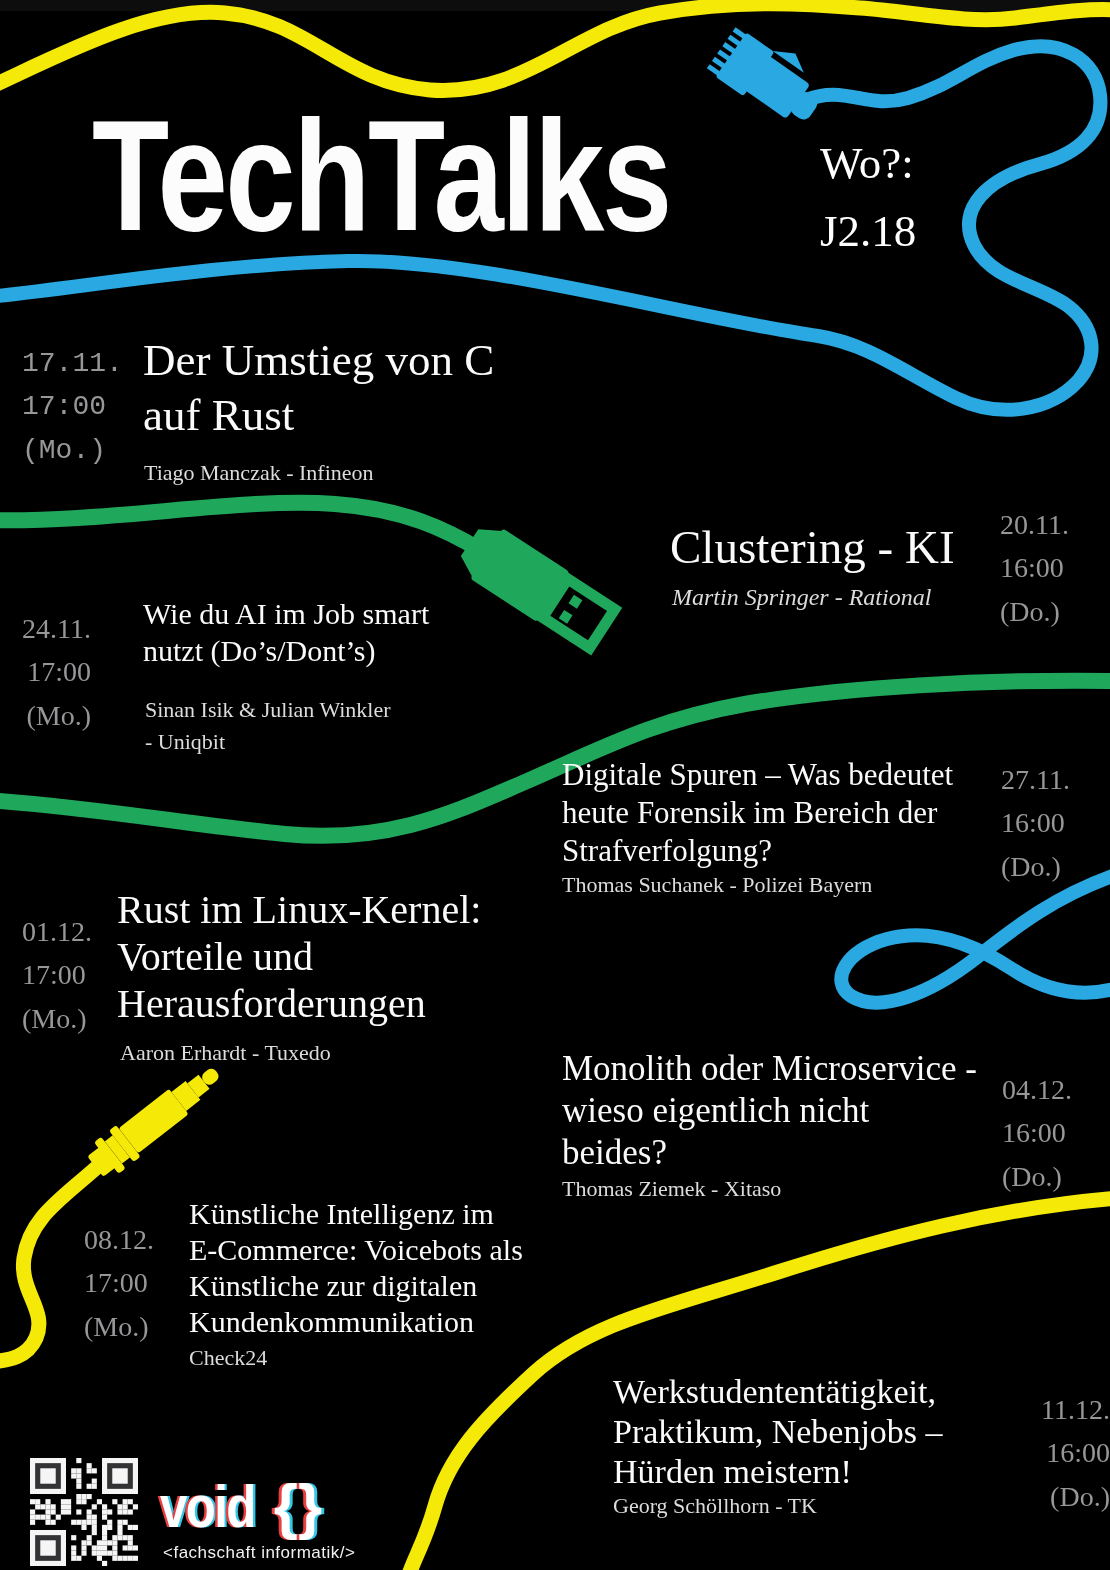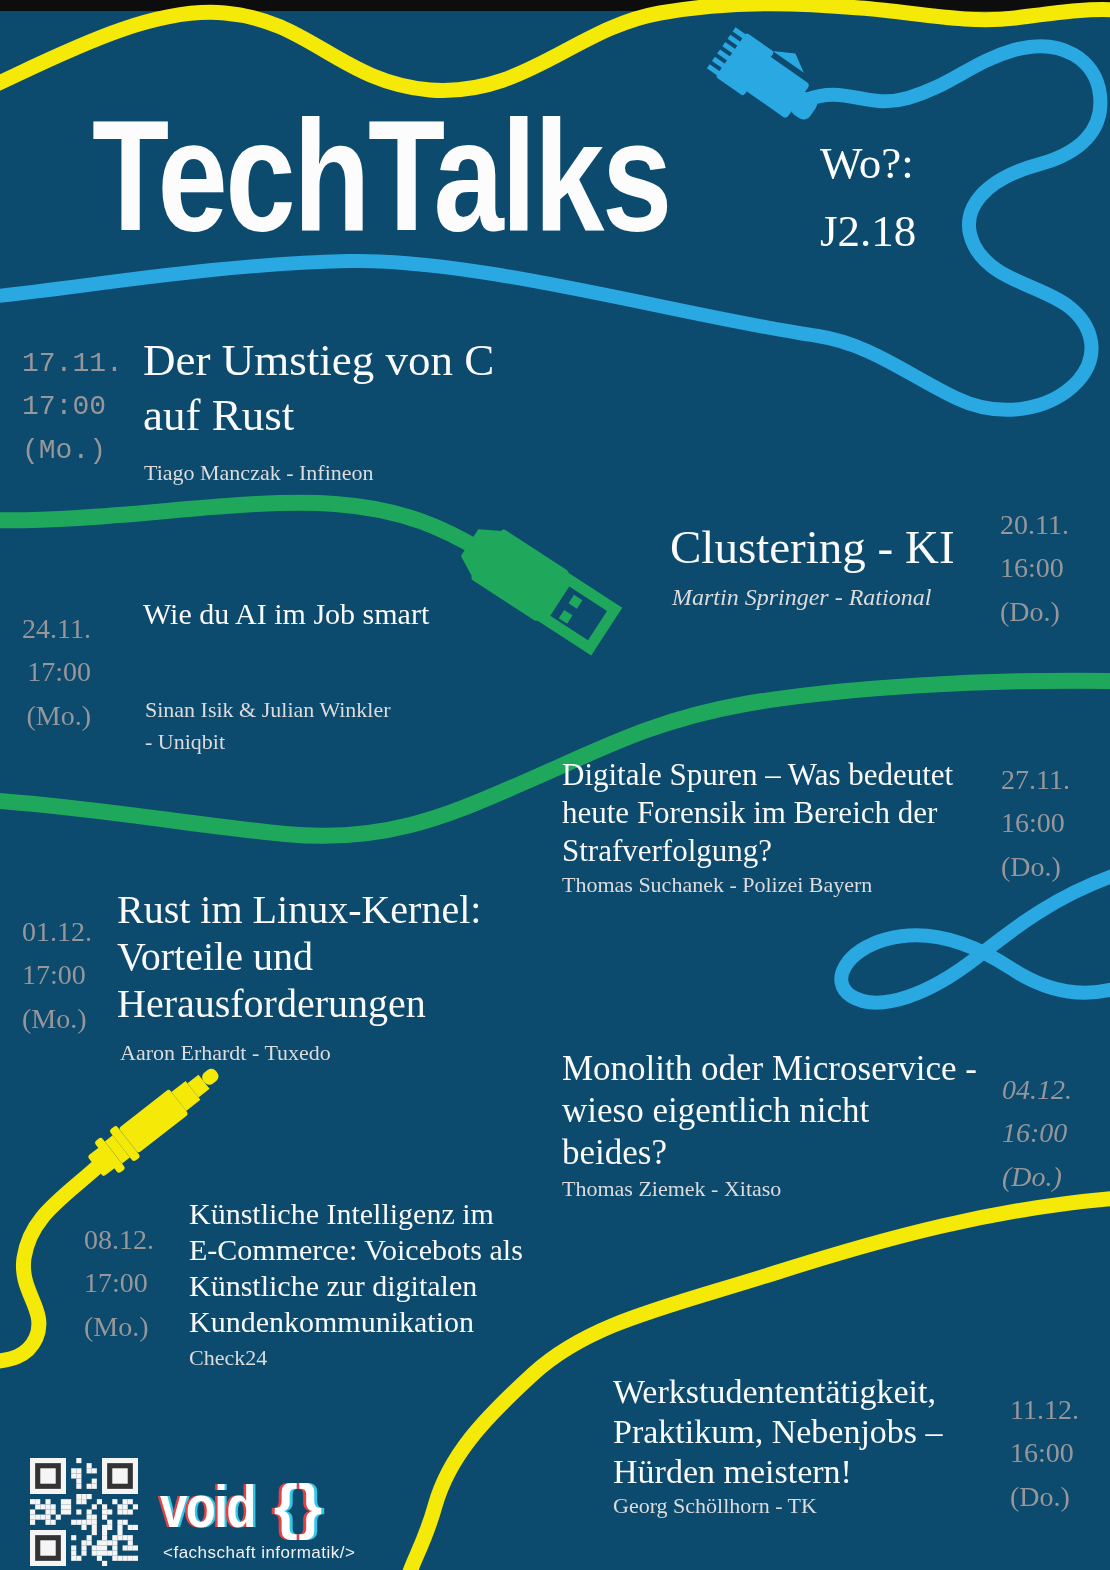--- a/index.html
+++ b/index.html
@@ -1,19 +1,19 @@
 <!DOCTYPE html>
 <html><head>
 <meta charset="utf-8">
 <style>
   html,body{margin:0;padding:0;background:#1a1a1a;}
   .poster{
     position:relative;
     width:1110px;height:1570px;
-    background:#0c4a6e;
+    background:#000000;
     overflow:hidden;
     font-family:"Liberation Serif", serif;
   }
   .abs{position:absolute;}
   .main-title{
     position:absolute;left:92px;top:96px;
     font-family:"Liberation Sans", sans-serif;
     font-weight:700;font-size:158px;line-height:1;
     color:#fcfcfc;letter-spacing:-3px;
     transform:scaleX(0.80);transform-origin:0 0;
@@ -135,20 +135,21 @@
     <div>(Do.)</div>
   </div>
 
   <div class="date-block" style="left:22px;top:607px;text-align:right;">
     <div>24.11.</div>
     <div>17:00</div>
     <div>(Mo.)</div>
   </div>
   <div class="abs title-block" style="left:143px;top:596px;font-size:30px;line-height:1.22;">
     <div>Wie du AI im Job smart</div>
+    <div>nutzt (Do’s/Dont’s)</div>
   </div>
   <div class="abs speaker-block" style="left:145px;top:694px;">
     <div>Sinan Isik &amp; Julian Winkler</div>
     <div>- Uniqbit</div>
   </div>
 
   <div class="abs title-block" style="left:562px;top:756px;font-size:31px;line-height:1.22;">
     <div>Digitale Spuren – Was bedeutet</div>
     <div>heute Forensik im Bereich der</div>
     <div>Strafverfolgung?</div>
@@ -177,21 +178,21 @@
   </div>
 
   <div class="abs title-block" style="left:562px;top:1048px;font-size:35px;line-height:1.2;">
     <div>Monolith oder Microservice -</div>
     <div>wieso eigentlich nicht</div>
     <div>beides?</div>
   </div>
   <div class="abs speaker-block" style="left:562px;top:1173px;">
     <div>Thomas Ziemek - Xitaso</div>
   </div>
-  <div class="date-block" style="left:1002px;top:1068px;font-style:italic;">
+  <div class="date-block" style="left:1002px;top:1068px;">
     <div>04.12.</div>
     <div>16:00</div>
     <div>(Do.)</div>
   </div>
 
   <div class="date-block" style="left:84px;top:1218px;">
     <div>08.12.</div>
     <div>17:00</div>
     <div>(Mo.)</div>
   </div>
@@ -206,21 +207,21 @@
   </div>
 
   <div class="abs title-block" style="left:613px;top:1372px;font-size:34px;line-height:1.17;">
     <div>Werkstudententätigkeit,</div>
     <div>Praktikum, Nebenjobs –</div>
     <div>Hürden meistern!</div>
   </div>
   <div class="abs speaker-block" style="left:613px;top:1490px;">
     <div>Georg Schöllhorn - TK</div>
   </div>
-  <div class="date-block" style="left:1010px;top:1388px;">
+  <div class="date-block" style="left:1041px;top:1388px;text-align:right;">
     <div>11.12.</div>
     <div>16:00</div>
     <div>(Do.)</div>
   </div>
 
   <svg id="qr-svg" class="abs" style="left:30px;top:1458px;" width="108" height="108" viewBox="0 0 105 105" xmlns="http://www.w3.org/2000/svg">
       <rect x="45" y="0" width="5" height="5" fill="#f5f5f5"></rect>
       <rect x="55" y="5" width="5" height="5" fill="#f5f5f5"></rect>
       <rect x="40" y="10" width="5" height="5" fill="#f5f5f5"></rect>
       <rect x="45" y="10" width="5" height="5" fill="#f5f5f5"></rect>

